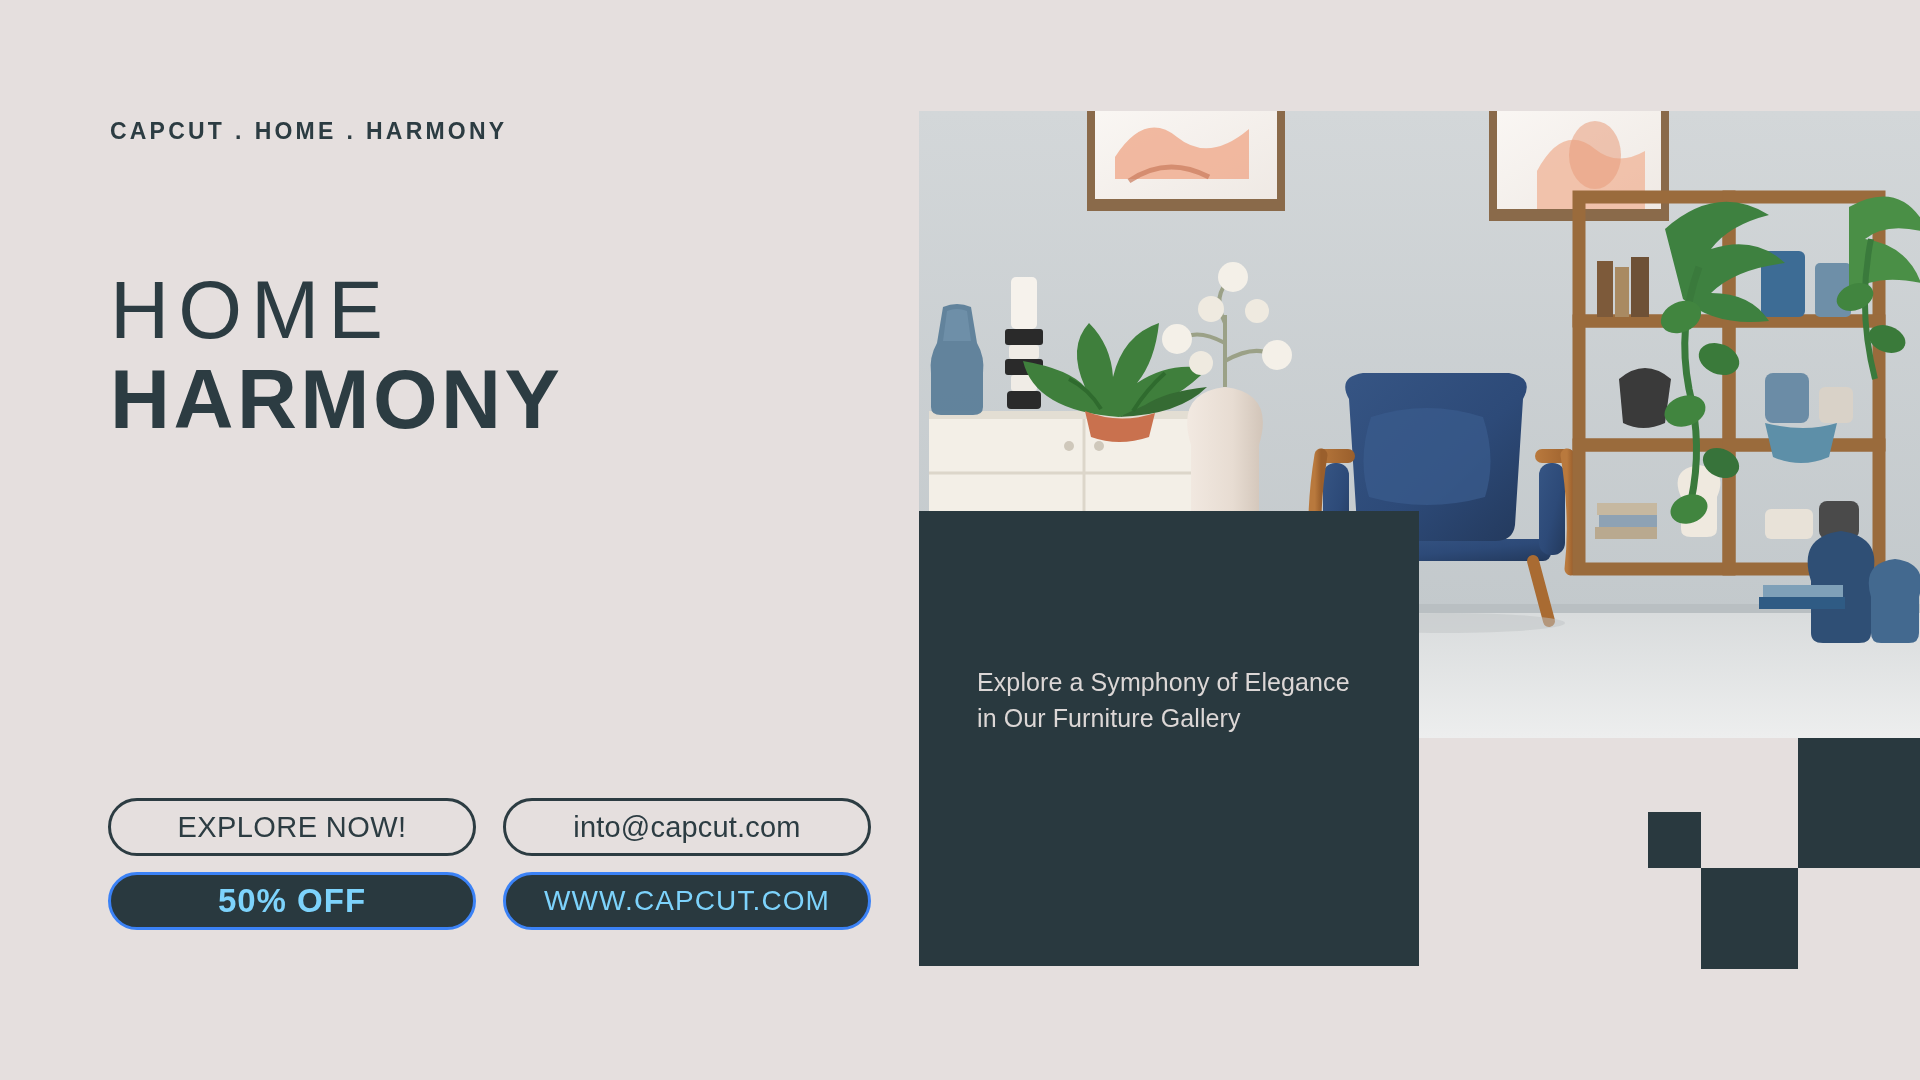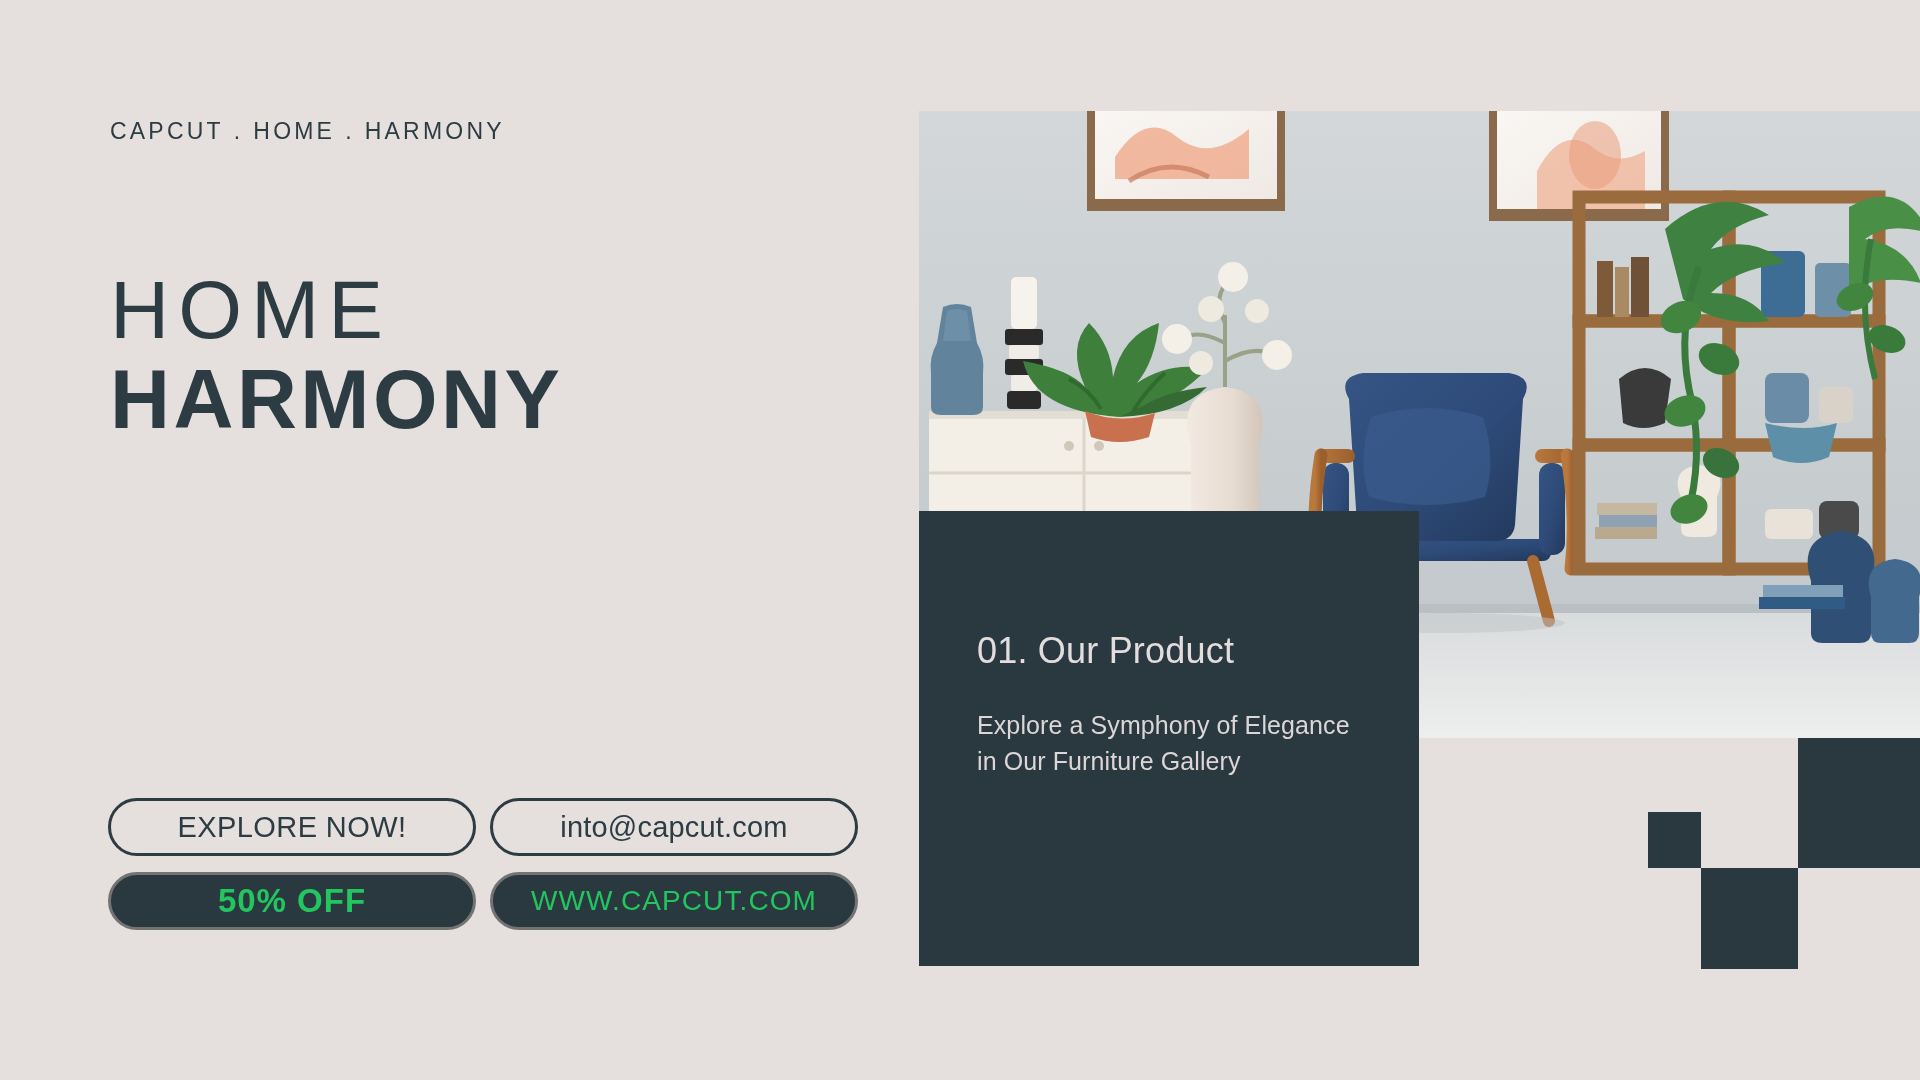--- a/index.html
+++ b/index.html
@@ -23,21 +23,21 @@
   }
 
   
   .breadcrumb {
     position: absolute;
     left: 110px;
     top: 118px;
     font-size: 23px;
     letter-spacing: 3.2px;
     color: #2C3C42;
-    font-weight: 400;
+    font-weight: 700;
     white-space: nowrap;
   }
   .breadcrumb .sep {
     display: inline-block;
     padding: 0 10px;
   }
 
   .title-block {
     position: absolute;
     left: 110px;
@@ -73,21 +73,21 @@
   }
 
   
   .btn-grid {
     position: absolute;
     left: 108px;
     top: 798px;
   }
   .btn-row {
     display: flex;
-    gap: 14px;
+    gap: 27px;
   }
   .btn-row + .btn-row {
     margin-top: 16px;
   }
   .btn {
     height: 58px;
     border-radius: 34px;
     display: flex;
     align-items: center;
     justify-content: center;
@@ -96,22 +96,22 @@
     cursor: pointer;
     user-select: none;
   }
   .btn-outline {
     border: 3px solid #2C3C42;
     background: transparent;
     color: #2C3C42;
   }
   .btn-filled {
     background: #29393F;
-    color: #22c55e;
-    border: 3px solid #737373;
+    color: #7dd3fc;
+    border: 3px solid #3b82f6;
   }
   .btn-explore {
     width: 368px;
     font-size: 29px;
     font-weight: 400;
     letter-spacing: 0.4px;
   }
   .btn-mail {
     width: 368px;
     font-size: 29px;
@@ -370,21 +370,20 @@
         <path d="M952 486 q-10 -34 24 -38 q34 4 24 38 l0 36 q0 10 -10 10 l-28 0 q-10 0 -10 -10 z" fill="#43698F"></path>
       </g>
       <g>
         <rect x="840" y="486" width="86" height="12" fill="#2F5B84"></rect>
         <rect x="844" y="474" width="80" height="12" fill="#7FA0B8"></rect>
       </g>
     </svg>
   </div>
 
   <div class="card">
-    <div class="card-title">01. Our Product</div>
     <div class="card-body">Explore a Symphony of Elegance in Our Furniture Gallery</div>
   </div>
 
   <div class="checker">
     <div class="sq" style="left:1798px; top:738px; width:122px; height:130px;"></div>
     <div class="sq" style="left:1648px; top:812px; width:53px; height:56px;"></div>
     <div class="sq" style="left:1701px; top:868px; width:97px; height:101px;"></div>
   </div>
 
 </div>

